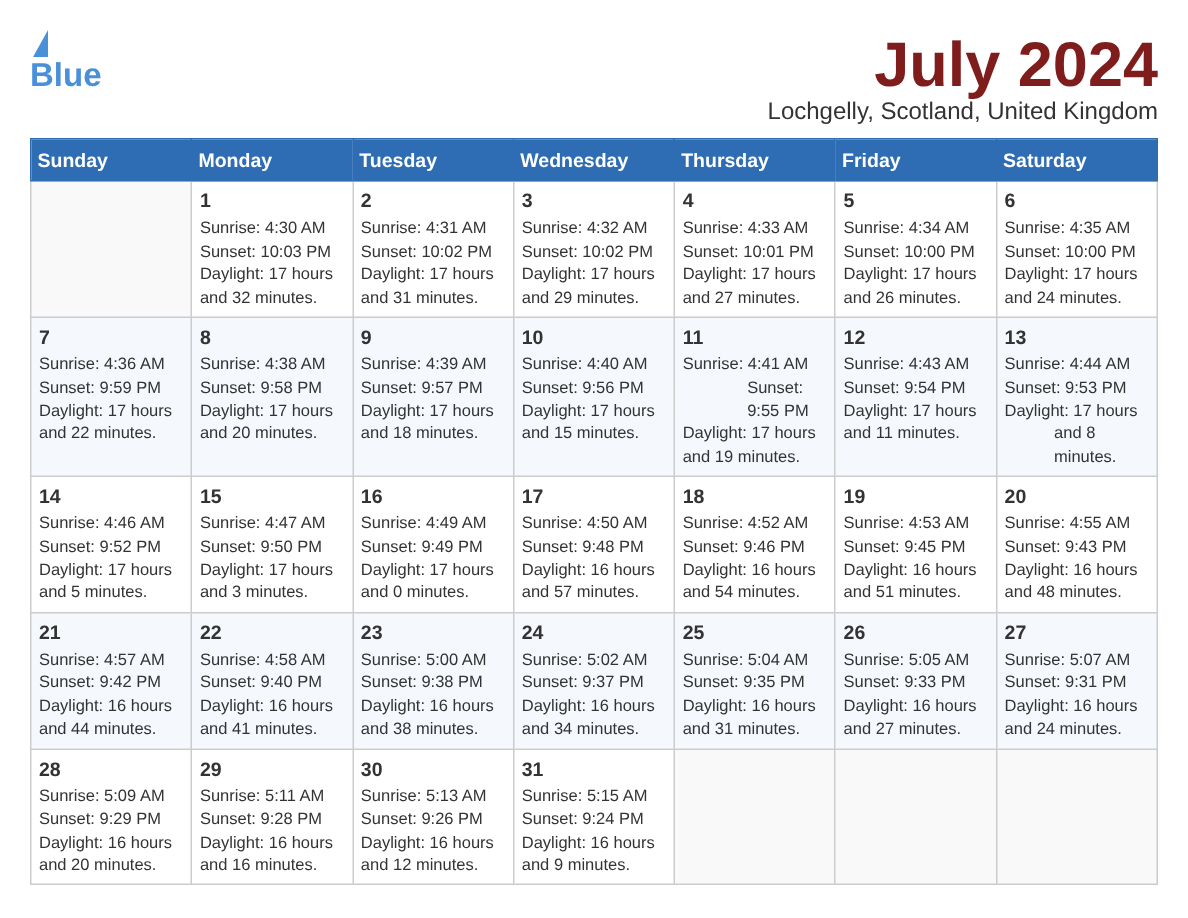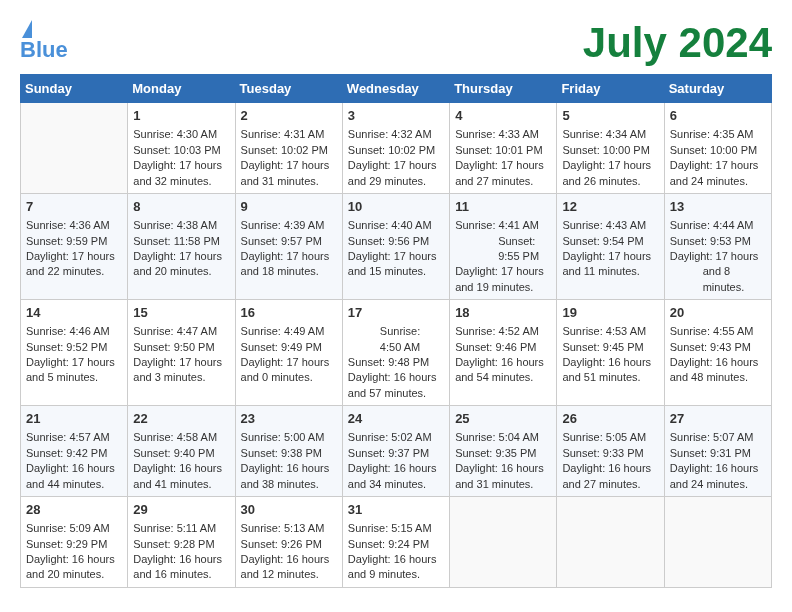--- a/index.html
+++ b/index.html
@@ -42,21 +42,21 @@
     .logo-line {
       display: flex;
       align-items: center;
     }
     .title-section {
       text-align: right;
     }
     .month-title {
       font-size: 42px;
       font-weight: bold;
-      color: #15803d;
+      color: #7f1d1d;
       line-height: 1.1;
     }
     .location {
       font-size: 16px;
       color: #333;
       font-weight: normal;
     }
     table {
       width: 100%;
       border-collapse: collapse;
@@ -100,20 +100,21 @@
 
 <div class="header">
   <div class="logo">
     <div class="logo-line">
       <span class="logo-triangle"></span>
     </div>
     <span class="logo-text"><span>Blue</span></span>
   </div>
   <div class="title-section">
     <div class="month-title">July 2024</div>
+    <div class="location">Lochgelly, Scotland, United Kingdom</div>
   </div>
 </div>
 
 <table>
   <thead>
     <tr>
       <th>Sunday</th>
       <th>Monday</th>
       <th>Tuesday</th>
       <th>Wednesday</th>
@@ -172,21 +173,21 @@
         <td>
           <span class="day-num">7</span>
           <span style="display: block;">Sunrise: 4:36 AM</span>
           <span style="display: block;">Sunset: 9:59 PM</span>
           <span style="display: block;">Daylight: 17 hours</span>
           <span style="display: block;">and 22 minutes.</span>
         </td>
         <td>
           <span class="day-num">8</span>
           <span style="display: block;">Sunrise: 4:38 AM</span>
-          <span style="display: block;">Sunset: 11:58 PM</span>
+          <span style="display: block;">Sunset: 9:58 PM</span>
           <span style="display: block;">Daylight: 17 hours</span>
           <span style="display: block;">and 20 minutes.</span>
         </td>
         <td>
           <span class="day-num">9</span>
           <span style="display: block;">Sunrise: 4:39 AM</span>
           <span style="display: block;">Sunset: 9:57 PM</span>
           <span style="display: block;">Daylight: 17 hours</span>
           <span style="display: block;">and 18 minutes.</span>
         </td>
@@ -236,21 +237,21 @@
         </td>
         <td>
           <span class="day-num">16</span>
           <span style="display: block;">Sunrise: 4:49 AM</span>
           <span style="display: block;">Sunset: 9:49 PM</span>
           <span style="display: block;">Daylight: 17 hours</span>
           <span style="display: block;">and 0 minutes.</span>
         </td>
         <td>
           <span class="day-num">17</span>
-          <span style="display: block; margin-left: 32px;">Sunrise: 4:50 AM</span>
+          <span style="display: block;">Sunrise: 4:50 AM</span>
           <span style="display: block;">Sunset: 9:48 PM</span>
           <span style="display: block;">Daylight: 16 hours</span>
           <span style="display: block;">and 57 minutes.</span>
         </td>
         <td>
           <span class="day-num">18</span>
           <span style="display: block;">Sunrise: 4:52 AM</span>
           <span style="display: block;">Sunset: 9:46 PM</span>
           <span style="display: block;">Daylight: 16 hours</span>
           <span style="display: block;">and 54 minutes.</span>

